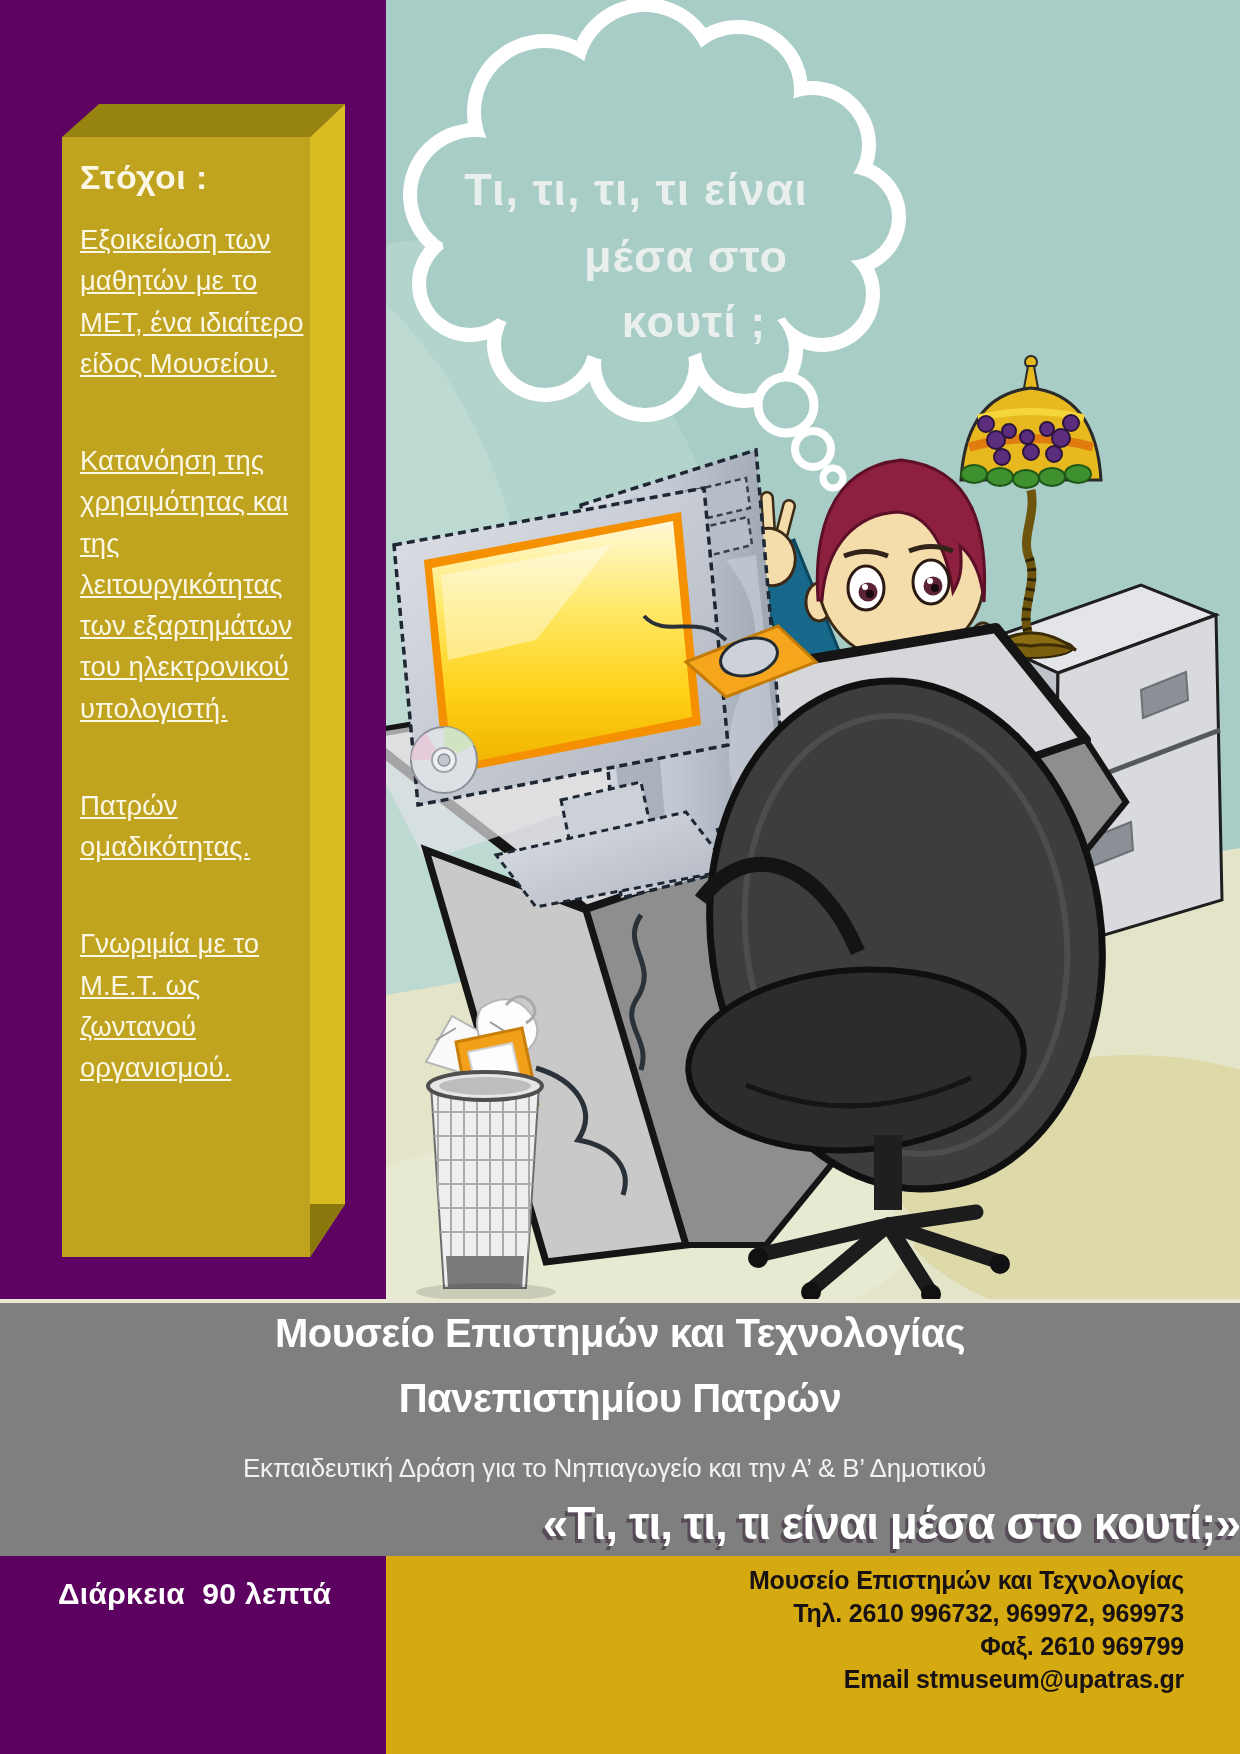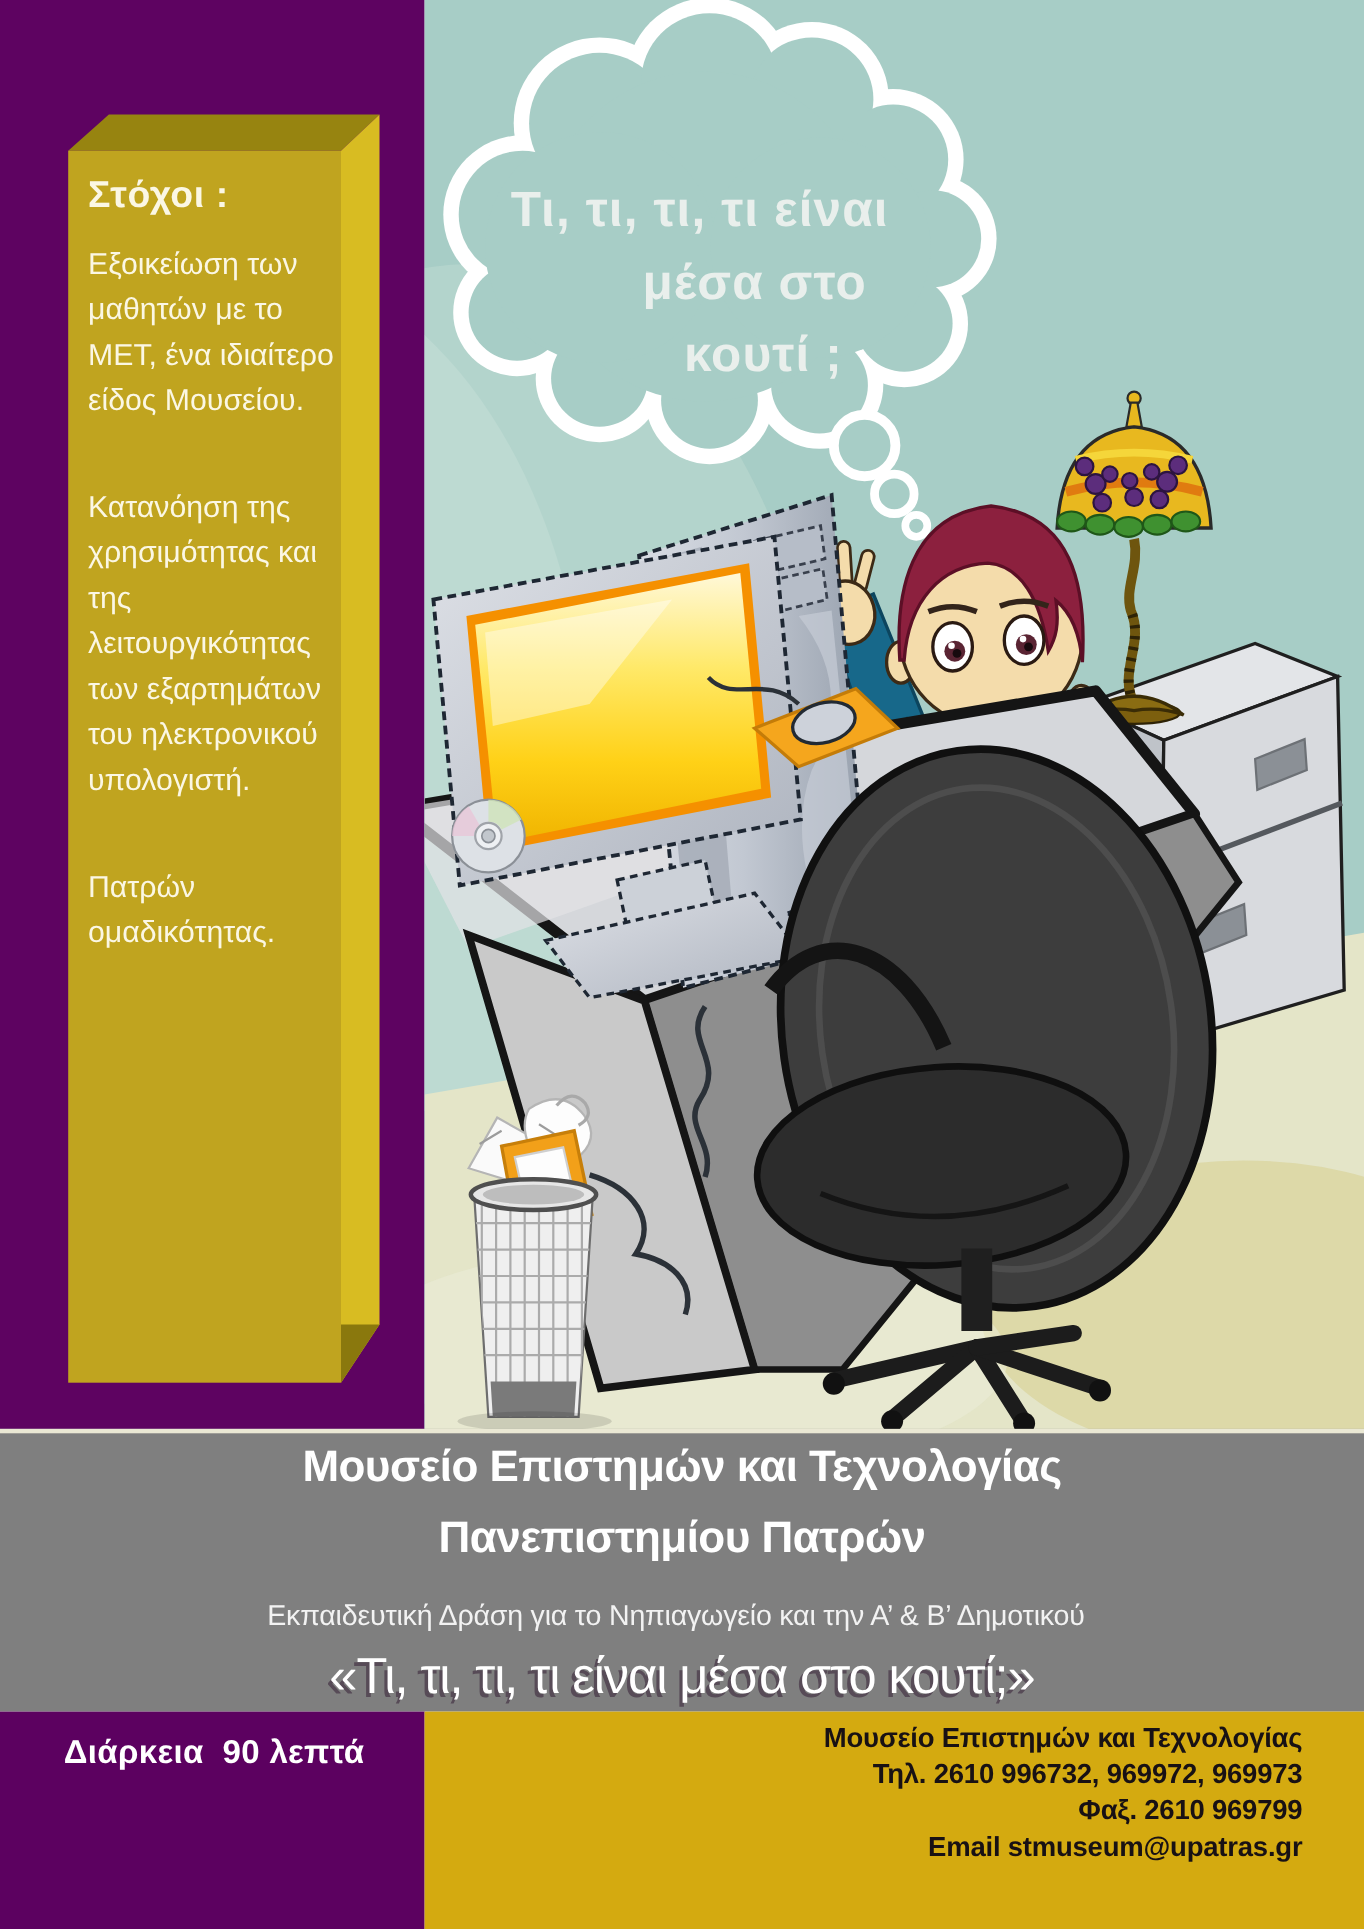--- a/index.html
+++ b/index.html
@@ -4,36 +4,36 @@
 <style>
   html,body{margin:0;padding:0;background:#ffffff;}
   .page{position:relative;width:1240px;height:1754px;overflow:hidden;background:#ffffff;
         font-family:"Liberation Sans","DejaVu Sans",sans-serif;}
 
   
   .sidebar{position:absolute;left:0;top:0;width:386px;height:1299px;background:#5e0361;}
   .box3d{position:absolute;left:0;top:0;}
   .goals{position:absolute;left:80px;top:158px;width:238px;color:#fbf7e4;}
   .goal-heading{font-size:34px;font-weight:bold;margin:0 0 22px 0;letter-spacing:.5px;}
-  .goal-item{font-size:27.5px;line-height:1.5;margin:0 0 56px 0;font-weight:400;}
+  .goal-item{font-size:27.5px;line-height:1.5;margin:0 0 56px 0;font-weight:400;text-decoration:underline;}
   .goal-item:last-child{margin-bottom:0;}
 
   
   .scene{position:absolute;left:386px;top:0;width:854px;height:1299px;background:#a7cdc6;overflow:hidden;}
   .bubble-text{font-family:"Liberation Sans","DejaVu Sans",sans-serif;font-weight:600;
                font-size:45px;fill:#e9efec;letter-spacing:1px;}
 
   
   .band{position:absolute;left:0;top:1299px;width:1240px;height:257px;background:#7f7f7f;
         border-top:4px solid #eae8d4;box-sizing:border-box;text-align:center;color:#ffffff;}
   .b1{font-size:40px;font-weight:600;letter-spacing:-.5px;margin:8px 0 20px 0;}
   .b2{font-size:40px;font-weight:600;letter-spacing:-.5px;margin:0 0 32px 0;}
   .b3{font-size:26px;font-weight:400;color:#f2f2f2;margin:0 11px 12px 0;letter-spacing:-.2px;}
-  .b4{font-size:46px;font-weight:400;letter-spacing:-1px;
-      text-shadow:-3px 4px 0 #574b57;}
+  .b4{font-size:46px;font-weight:700;letter-spacing:-1px;
+      text-shadow:-3px 4px 0 #574b57;text-align:right;}
 
   
   .footer{position:absolute;left:0;top:1556px;width:1240px;height:198px;display:flex;}
   .f-left{width:386px;height:198px;background:#5c0160;box-sizing:border-box;
           padding:21px 0 0 58px;color:#ffffff;font-size:30px;font-weight:600;letter-spacing:.3px;}
   .f-right{flex:1;height:198px;background:#d4aa10;box-sizing:border-box;
            padding:8px 56px 0 0;text-align:right;color:#181114;
            font-size:25px;font-weight:bold;line-height:33px;letter-spacing:-.2px;}
   .pre{white-space:pre;}
 </style>
@@ -47,20 +47,21 @@
       <polygon points="62,137 99,104 345,104 310,137" fill="#978410"></polygon>
       <polygon points="310,137 345,104 345,1204 310,1257" fill="#d8bc22"></polygon>
       <polygon points="310,1257 345,1204 310,1204" fill="#8a780d"></polygon>
       <rect x="62" y="137" width="248" height="1120" fill="#c0a41f"></rect>
     </svg>
     <div class="goals">
       <h2 class="goal-heading">Στόχοι :</h2>
       <p class="goal-item">Εξοικείωση των μαθητών με το ΜΕΤ, ένα ιδιαίτερο είδος Μουσείου.</p>
       <p class="goal-item">Κατανόηση  της χρησιμότητας και της λειτουργικότητας των εξαρτημάτων του ηλεκτρονικού υπολογιστή.</p>
       <p class="goal-item">Πατρών ομαδικότητας.</p>
+      <p class="goal-item">Γνωριμία με το Μ.Ε.Τ. ως ζωντανού οργανισμού.</p>
     </div>
   </div>
 
   <div class="scene">
     <svg width="854" height="1299" viewBox="0 0 854 1299">
       <defs>
         <linearGradient id="gScreen" x1="0" y1="0" x2="0" y2="1">
           <stop offset="0" stop-color="#fff8d8"></stop>
             <stop offset=".35" stop-color="#ffe969"></stop>
           <stop offset=".7" stop-color="#ffd117"></stop>

